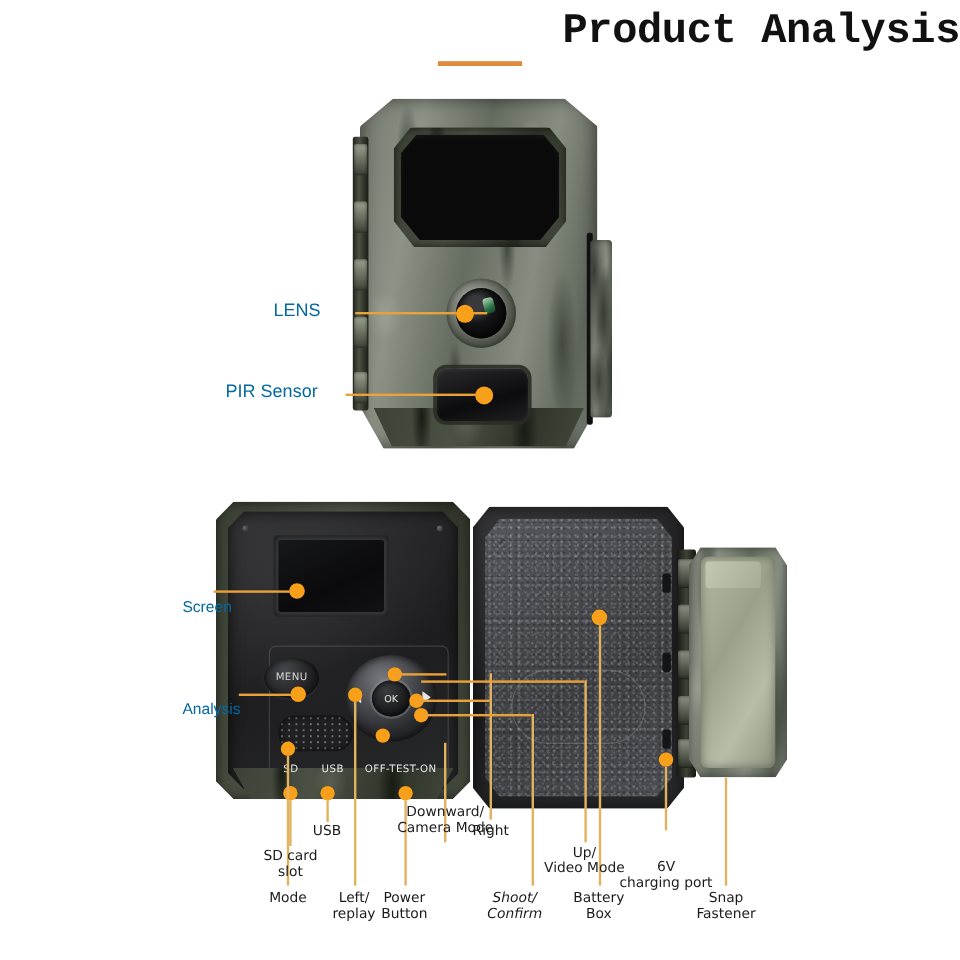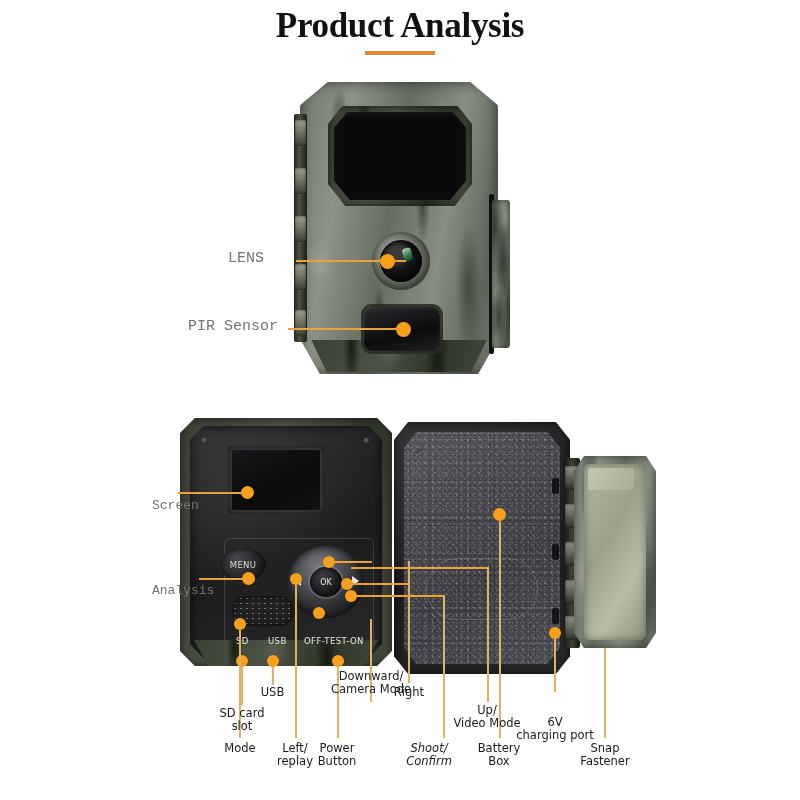--- a/index.html
+++ b/index.html
@@ -6,30 +6,30 @@
   html,body { width:800px; height:800px; background:#fff; }
   body { font-family:"Liberation Sans", sans-serif; color:#1a1a1a; position:relative; overflow:hidden; }
 
   .stage { position:relative; width:800px; height:800px; }
   .abs { position:absolute; }
 
   
   #title-block { left:0; top:6px; width:800px; text-align:center; }
   #title-text {
     font-size:35px; font-weight:bold; letter-spacing:-0.3px;
-    color:#111; font-family:Liberation Serif, serif;
+    color:#111; font-family:Liberation Mono, monospace;text-align:right;
   }
   #title-rule { margin:5px auto 0; width:70px; height:4px; background:#e08a3c; }
 
   
   .dot { position:absolute; border-radius:50%; background:#f9a01b; box-shadow:0 0 1px rgba(0,0,0,.25); }
   .lead-h { position:absolute; height:2px; background:#e9a13a; }
   .lead-v { position:absolute; width:2px; background:#e3b25e; }
-  .clabel { position:absolute; font-size:15px; color:#737373; white-space:nowrap;
-            font-family:Liberation Mono, monospace; }
+  .clabel { position:absolute; font-size:15px; color:#0369a1; white-space:nowrap;
+            font-family:Liberation Sans, sans-serif; }
   .blabel { position:absolute; font-size:11.5px; line-height:13px; color:#1b1b1b;
             text-align:center; font-family:"DejaVu Sans", sans-serif; }
 
   
   .camo {
     background-color:#7c8378;
     background-image:
       radial-gradient(ellipse 14px 70px at 20% 18%, rgba(30,36,28,.72), transparent 70%),
       radial-gradient(ellipse 10px 55px at 62% 42%, rgba(28,34,26,.6), transparent 72%),
       radial-gradient(ellipse 18px 90px at 85% 70%, rgba(34,40,30,.55), transparent 70%),

